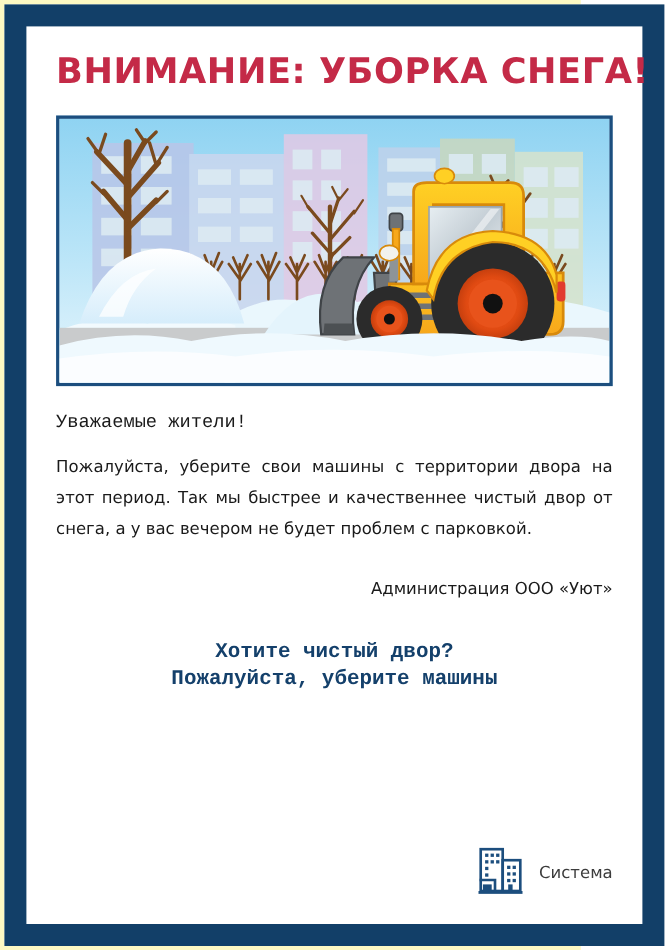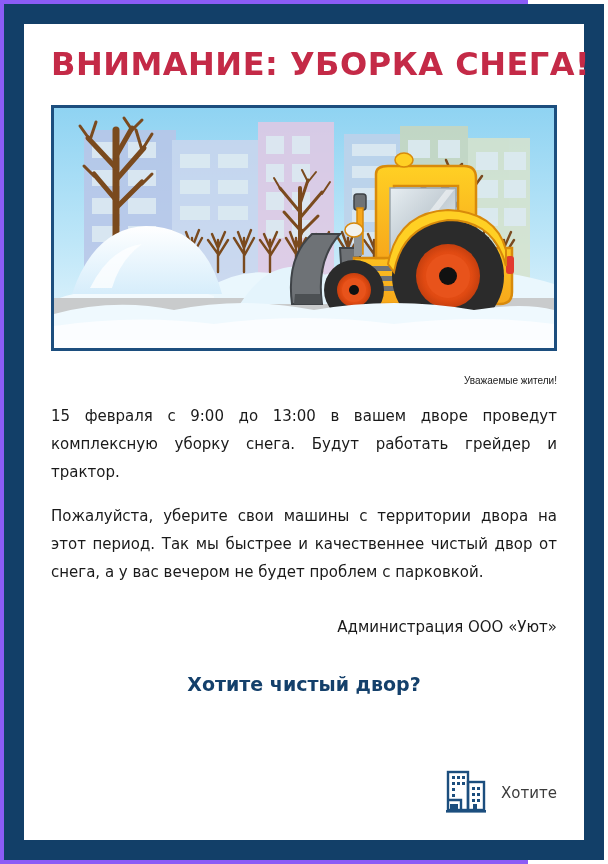--- a/index.html
+++ b/index.html
@@ -7,21 +7,21 @@
     width:608px;height:864px;
     background:#ffffff;
     font-family:"Liberation Sans","DejaVu Sans",sans-serif;
     overflow:hidden;
   }
   .poster{
     position:relative;
     width:528px;height:864px;
     box-sizing:border-box;
     padding:4px;
-    background:#8b5cf6;
+    background:#fef9c3;
   }
   .poster-border{
     box-sizing:border-box;
     width:600px;height:856px;
     border:20px solid #123F68;
     background:#ffffff;
     position:relative;
   }
   .poster-inner{
     box-sizing:border-box;
@@ -51,25 +51,25 @@
     box-sizing:border-box;
     border:3px solid #1C4E7E;
     position:relative;
     overflow:hidden;
     background:#BFE4F7;
   }
   .illu-svg{display:block;width:100%;height:100%;}
 
   
   .greeting{
-    text-align:right;
-    font-size:10px;
+    text-align:left;
+    font-size:17px;
     color:#1a1a1a;
     margin:24px 0 0 0;
-    font-family:Liberation Sans, sans-serif;
+    font-family:Liberation Mono, monospace;
   }
   .para{
     text-align:justify;
     text-align-last:left;
     font-size:15px;
     line-height:28px;
     color:#1a1a1a;
     margin:16px 0 0 0;
     font-family:"DejaVu Sans","Liberation Sans",sans-serif;
   }
@@ -84,21 +84,21 @@
   
   .cta{
     text-align:center;
     color:#14406B;
     font-weight:bold;
     font-size:19px;
     line-height:25px;
     margin:36px 0 0 0;
     font-family:"DejaVu Sans","Liberation Sans",sans-serif;
   }
-  .cta div{white-space:nowrap;}
+  .cta div{white-space:nowrap;font-family:Liberation Mono, monospace;}
 
   
   .logo-row{
     position:absolute;
     right:27px;
     bottom:22px;
     display:flex;
     align-items:center;
     gap:12px;
   }
@@ -316,28 +316,28 @@
             <path d="M340 164 Q348 118 394 112 Q440 112 452 158 L452 142 Q442 104 394 102 Q344 104 334 156 Z" fill="#FFD024" stroke="#D88A0B" stroke-width="2"></path>
           </g>
 
           <path d="M0 206 Q60 190 120 202 Q190 188 260 202 Q340 188 420 202 Q470 194 500 202 L500 240 L0 240 Z" fill="#EFF9FE"></path>
           <path d="M0 218 Q80 206 160 216 Q250 204 340 216 Q430 206 500 216 L500 240 L0 240 Z" fill="#FBFDFF"></path>
         </svg>
       </div>
 
       <p class="greeting">Уважаемые жители!</p>
 
-      <p class="para">15 февраля с 9:00 до 13:00 в вашем дворе проведут комплексную уборку снега. Будут работать грейдер и трактор.</p>
 
       <p class="para">Пожалуйста, уберите свои машины с территории двора на этот период. Так мы быстрее и качественнее чистый двор от снега, а у вас вечером не будет проблем с парковкой.</p>
 
       <p class="signature">Администрация ООО «Уют»</p>
 
       <div class="cta">
         <div>Хотите чистый двор?</div>
+        <div>Пожалуйста, уберите машины</div>
       </div>
 
       <div class="logo-row">
         <svg class="logo-mark" viewBox="0 0 46 50">
           <g fill="none" stroke="#1C4E7E" stroke-width="2.4">
             <rect x="5" y="4" width="20" height="38"></rect>
             <rect x="25" y="14" width="16" height="28"></rect>
             <rect x="3" y="42" width="40" height="2.6" fill="#1C4E7E" stroke="none"></rect>
             <path d="M4 32 L18 32 L18 42"></path>
           </g>
@@ -354,19 +354,19 @@
               <rect x="34" y="19" width="3" height="3"></rect>
             <rect x="29" y="25" width="3" height="3"></rect>
               <rect x="34" y="25" width="3" height="3"></rect>
             <rect x="29" y="31" width="3" height="3"></rect>
               <rect x="34" y="31" width="3" height="3"></rect>
             <rect x="7" y="36" width="8" height="6"></rect>
             <rect x="30" y="36" width="4" height="6"></rect>
           </g>
         </svg>
         <div class="logo-text">
-          <span class="l1">Хотите</span>
+          <span class="l1">Система</span>
         </div>
       </div>
 
     </div>
   </div>
 </div>
 
 </body></html>

